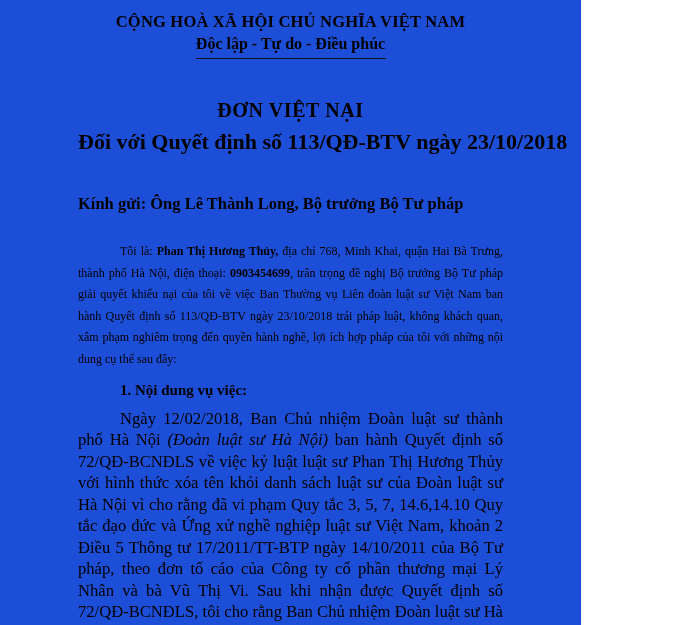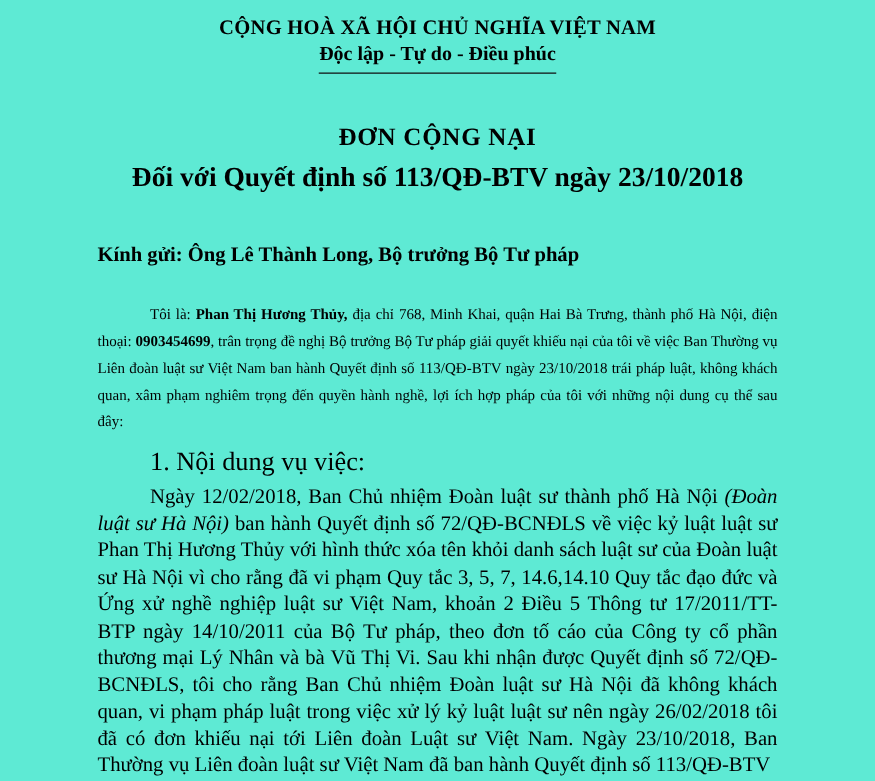--- a/index.html
+++ b/index.html
@@ -12,25 +12,25 @@
     width: 700px;
     height: 625px;
     overflow: hidden;
     font-family: "Liberation Serif", "DejaVu Serif", serif;
     color: #000000;
     -webkit-font-smoothing: antialiased;
   }
 
   .page {
     position: relative;
-    width: 700px;
+    width: 581px;
     height: 625px;
     box-sizing: border-box;
     padding: 0 78px 0 78px;
-    background: #5eead4;
+    background: #1d4ed8;
   }
 
   
   .national-header {
     text-align: center;
     padding-top: 11px;
   }
   .national-name {
     font-size: 16.5px;
     font-weight: bold;
@@ -94,22 +94,22 @@
     font-size: 12px;
     line-height: 21.5px;
     text-align: justify;
     text-justify: inter-word;
   }
   .body-text p {
     margin: 0;
     text-indent: 42px;
   }
   .section-heading {
-    font-size: 21px;
-    font-weight: normal;
+    font-size: 15px;
+    font-weight: bold;
     line-height: 21.5px;
     text-indent: 42px;
     margin: 10px 0 6px 0;
   }
   .para-2 {
     font-size: 16.6px;
     line-height: 21.5px;
     text-align: justify;
     text-justify: inter-word;
     text-indent: 42px;
@@ -123,21 +123,21 @@
 
 <div class="page">
 
   <div class="national-header">
     <div class="national-name">CỘNG HOÀ XÃ HỘI CHỦ NGHĨA VIỆT NAM</div>
     <div class="national-motto">Độc lập - Tự do - Điều phúc</div>
     <div class="motto-rule"></div>
   </div>
 
   <div class="title-block">
-    <div class="doc-title">ĐƠN CỘNG NẠI</div>
+    <div class="doc-title">ĐƠN VIỆT NẠI</div>
     <div class="doc-subtitle">Đối với Quyết định số 113/QĐ-BTV ngày 23/10/2018</div>
   </div>
 
   <div class="addressee">Kính gửi: Ông Lê Thành Long, Bộ trưởng Bộ Tư pháp</div>
 
   <div class="body-text">
     <p><span>Tôi là: </span><b>Phan Thị Hương Thủy,</b><span> địa chỉ 768, Minh Khai, quận Hai Bà Trưng, thành phố Hà Nội, điện thoại: </span><b>0903454699</b><span>, trân trọng đề nghị Bộ trưởng Bộ Tư pháp giải quyết khiếu nại của tôi về việc Ban Thường vụ Liên đoàn luật sư Việt Nam ban hành Quyết định số 113/QĐ-BTV ngày 23/10/2018 trái pháp luật, không khách quan, xâm phạm nghiêm trọng đến quyền hành nghề, lợi ích hợp pháp của tôi với những nội dung cụ thể sau đây:</span></p>
   </div>
 
   <div class="section-heading">1. Nội dung vụ việc:</div>

